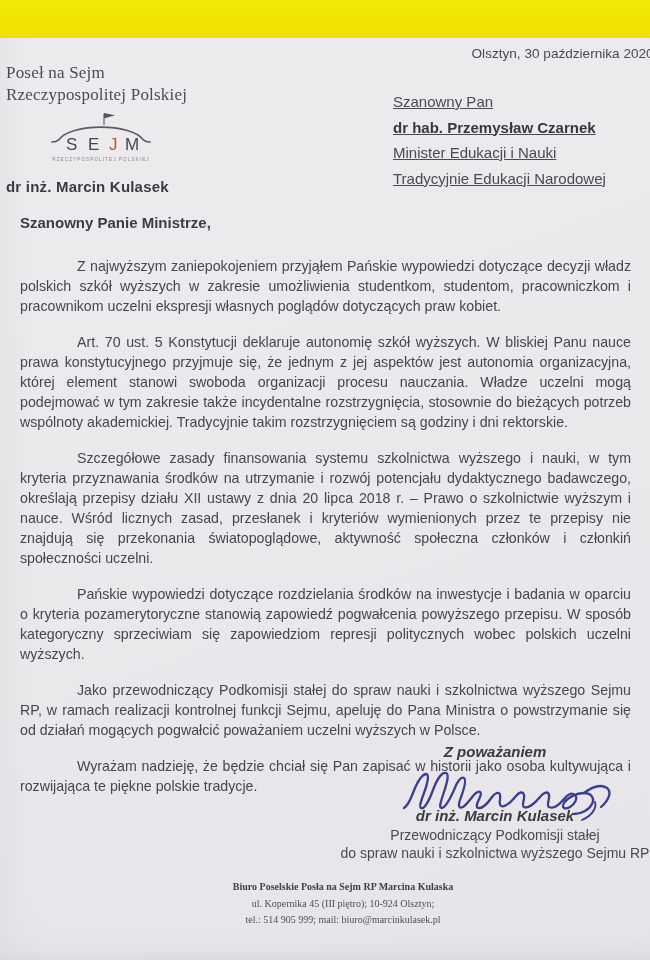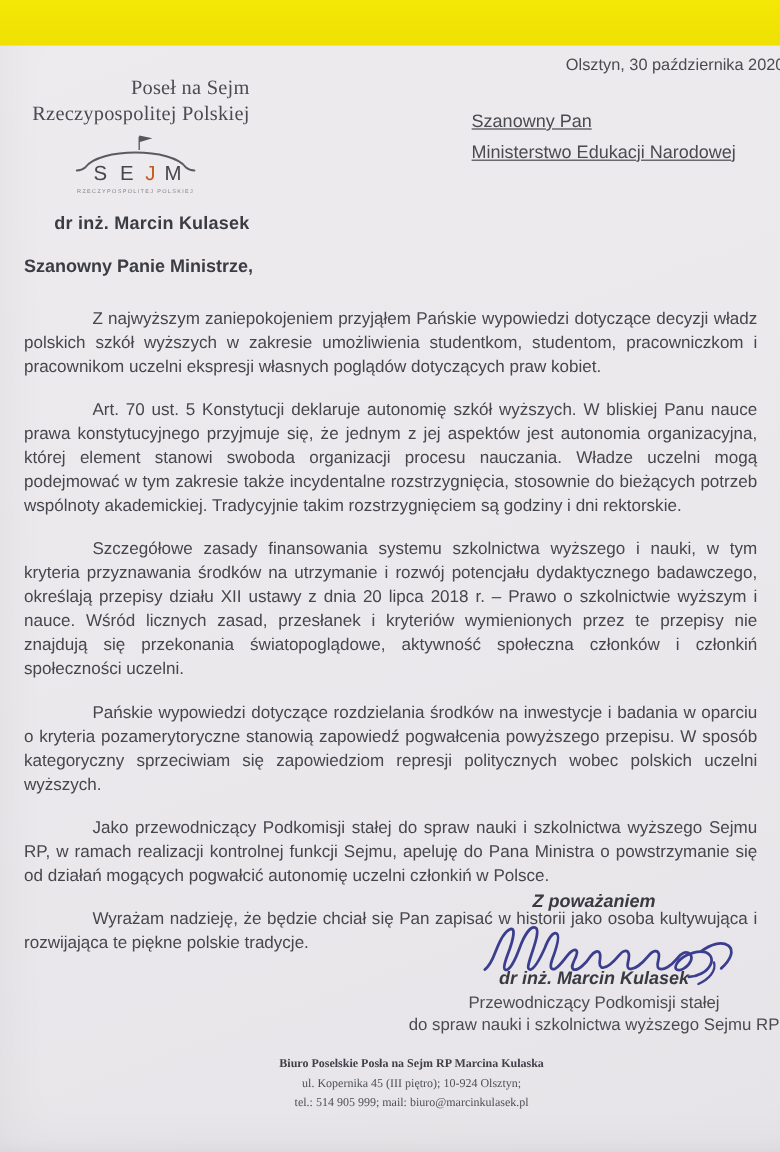--- a/index.html
+++ b/index.html
@@ -16,21 +16,21 @@
   .band-yellow{
     position:absolute;top:0;left:0;right:0;height:38px;
     background:linear-gradient(180deg,#f4e806 0%,#eee103 100%);
   }
   .date-line{
     position:absolute;top:46px;right:21px;
     font-size:13.6px;color:#4a4a50;
   }
   
   .sender{
-    position:absolute;top:62px;left:18px;width:190px;text-align:right;
+    position:absolute;top:62px;left:6px;width:190px;text-align:left;
   }
   .sender-title{
     font-family:"Liberation Serif","DejaVu Serif",serif;
     font-size:17px;line-height:1.28;color:#4b4b54;letter-spacing:.2px;
   }
   .sejm-logo{display:block;margin:5px auto 0 auto;}
   .sender-name{
     margin-top:11px;font-size:15px;font-weight:bold;color:#3b3b42;
     letter-spacing:.2px;white-space:nowrap;
   }
@@ -95,31 +95,33 @@
       <text x="39" y="39" font-family="Liberation Sans, sans-serif" font-size="17" fill="#46464c">E</text>
       <text x="60" y="39" font-family="Liberation Sans, sans-serif" font-size="17" fill="#c6581f">J</text>
       <text x="76" y="39" font-family="Liberation Sans, sans-serif" font-size="17" fill="#46464c">M</text>
       <text x="52" y="50" text-anchor="middle" font-family="Liberation Sans, sans-serif" font-size="4.6" letter-spacing="1.1" fill="#84848b">RZECZYPOSPOLITEJ POLSKIEJ</text>
     </svg>
     <div class="sender-name">dr inż. Marcin Kulasek</div>
   </div>
 
   <div class="recipient">
     <div>Szanowny Pan</div>
-    <div>Ministerstwo Edukacji Narodowej</div>
+    <div class="bold">dr hab. Przemysław Czarnek</div>
+    <div>Minister Edukacji i Nauki</div>
+    <div>Tradycyjnie Edukacji Narodowej</div>
   </div>
 
   <div class="salutation">Szanowny Panie Ministrze,</div>
 
   <div class="letter-body">
     <p>Z najwyższym zaniepokojeniem przyjąłem Pańskie wypowiedzi dotyczące decyzji władz polskich szkół wyższych w zakresie umożliwienia studentkom, studentom, pracowniczkom i pracownikom uczelni ekspresji własnych poglądów dotyczących praw kobiet.</p>
     <p>Art. 70 ust. 5 Konstytucji deklaruje autonomię szkół wyższych. W bliskiej Panu nauce prawa konstytucyjnego przyjmuje się, że jednym z jej aspektów jest autonomia organizacyjna, której element stanowi swoboda organizacji procesu nauczania. Władze uczelni mogą podejmować w tym zakresie także incydentalne rozstrzygnięcia, stosownie do bieżących potrzeb wspólnoty akademickiej. Tradycyjnie takim rozstrzygnięciem są godziny i dni rektorskie.</p>
     <p>Szczegółowe zasady finansowania systemu szkolnictwa wyższego i nauki, w tym kryteria przyznawania środków na utrzymanie i rozwój potencjału dydaktycznego badawczego, określają przepisy działu XII ustawy z dnia 20 lipca 2018 r. – Prawo o szkolnictwie wyższym i nauce. Wśród licznych zasad, przesłanek i kryteriów wymienionych przez te przepisy nie znajdują się przekonania światopoglądowe, aktywność społeczna członków i członkiń społeczności uczelni.</p>
     <p>Pańskie wypowiedzi dotyczące rozdzielania środków na inwestycje i badania w oparciu o kryteria pozamerytoryczne stanowią zapowiedź pogwałcenia powyższego przepisu. W sposób kategoryczny sprzeciwiam się zapowiedziom represji politycznych wobec polskich uczelni wyższych.</p>
-    <p>Jako przewodniczący Podkomisji stałej do spraw nauki i szkolnictwa wyższego Sejmu RP, w ramach realizacji kontrolnej funkcji Sejmu, apeluję do Pana Ministra o powstrzymanie się od działań mogących pogwałcić autonomię uczelni członkiń w Polsce.</p>
+    <p>Jako przewodniczący Podkomisji stałej do spraw nauki i szkolnictwa wyższego Sejmu RP, w ramach realizacji kontrolnej funkcji Sejmu, apeluję do Pana Ministra o powstrzymanie się od działań mogących pogwałcić poważaniem uczelni wyższych w Polsce.</p>
     <p>Wyrażam nadzieję, że będzie chciał się Pan zapisać w historii jako osoba kultywująca i rozwijająca te piękne polskie tradycje.</p>
   </div>
 
   <div class="closing">
     <div class="valediction">Z poważaniem</div>
     <div class="signature-wrap">
       <svg width="218" height="58" viewBox="0 0 218 58" style="overflow:visible">
         <g fill="none" stroke="#3b3e8e" stroke-width="2.3" stroke-linecap="round">
           <path d="M4,46 C7,44 10,39 13,31 C16,23 21,13 26,12 C30,12 27,23 24,31 C21,39 19,45 21,46 C24,48 29,39 33,28 C37,17 42,10 46,11 C50,12 46,24 43,33 C40,42 39,46 42,46 C46,45 50,37 54,28 C57,20 61,14 64,16 C67,18 63,30 60,38 C58,44 59,47 63,45 C68,42 72,34 76,31 C80,28 82,30 80,35 C78,40 75,44 78,46 C82,47 88,41 92,35 C95,31 99,29 100,33 C101,37 98,42 101,44 C105,46 111,40 116,34 C119,30 123,29 124,33 C125,38 121,43 124,45 C128,47 135,41 140,35 C144,30 148,29 149,33 C150,37 146,43 149,45 C153,47 159,43 164,37 C168,32 172,30 175,33 C178,36 175,42 170,45 C165,48 161,46 164,41 C167,36 176,31 184,31 C191,31 195,36 192,42 C189,48 181,52 174,52"></path>
           <path d="M184,31 C192,25 201,22 207,26 C212,30 209,38 201,45"></path>

